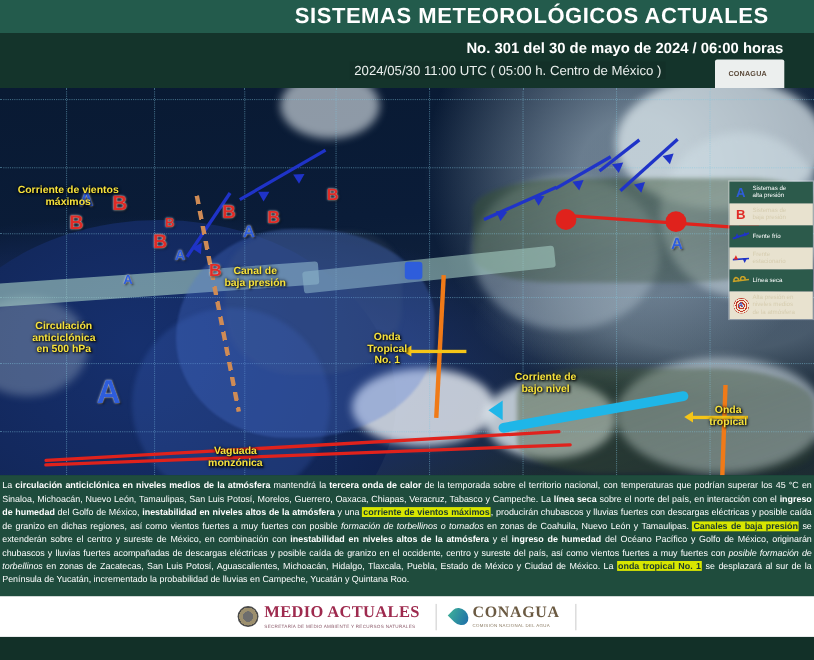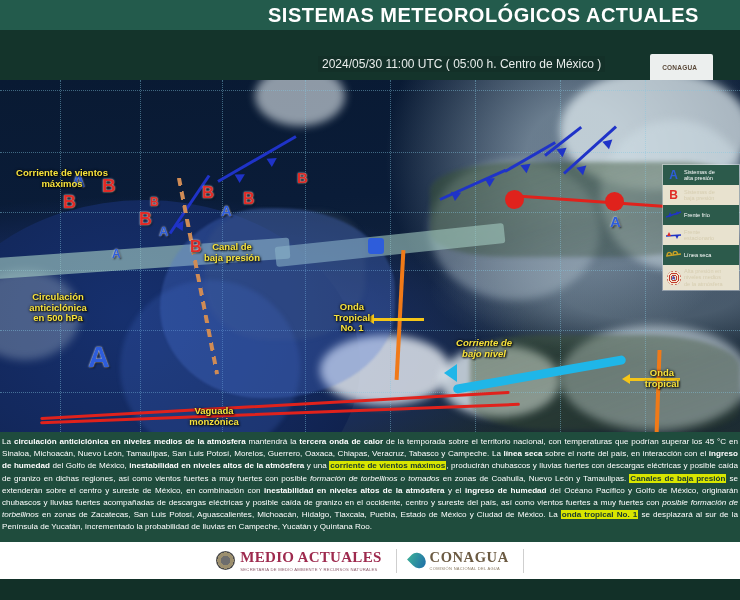--- a/index.html
+++ b/index.html
@@ -213,20 +213,21 @@
   .gold-url { font-size:9px; font-weight:bold; color:#ffffff; margin-left:3px; letter-spacing:.2px; }
 </style>
 </head>
 <body>
 
 <div class="page">
 
   <div class="hdr-top"></div>
   <div class="hdr-sub-bar"></div>
   <div class="hdr-title">SISTEMAS METEOROLÓGICOS ACTUALES</div>
+  <div class="hdr-issue">No. 301 del 30 de mayo de 2024 / 06:00 horas</div>
   <div class="hdr-utc">2024/05/30 11:00 UTC ( 05:00 h. Centro de México )</div>
 
   <div class="hdr-logos">
     <div class="hdr-logo-box">
       <span class="drop-ico"></span>
       <span>
         <span class="hdr-logo-txt">CONAGUA</span><br>
         <span class="hdr-logo-sm">COMISIÓN NACIONAL DEL AGUA</span>
       </span>
     </div>
@@ -330,21 +331,21 @@
         <div class="pchar pA" style="left: 88px; top: 262px; font-size: 30px;">A</div>
         <div class="pchar pA" style="left: 610px; top: 134px; font-size: 15px;">A</div>
         <div class="pchar pB" style="left: 297px; top: 90px; font-size: 15px;">B</div>
       </div>
 
     <div id="label-layer">
         <div class="mlabel" style="left: 62px; top: 88px; color: rgb(247, 226, 60); transform: translateX(-50%);">Corriente de vientos<br>máximos</div>
         <div class="mlabel" style="left: 58px; top: 212px; color: rgb(247, 226, 60); transform: translateX(-50%);">Circulación<br>anticiclónica<br>en 500 hPa</div>
         <div class="mlabel" style="left: 232px; top: 162px; color: rgb(247, 226, 60); transform: translateX(-50%);">Canal de<br>baja presión</div>
         <div class="mlabel" style="left: 352px; top: 222px; color: rgb(247, 226, 60); transform: translateX(-50%);">Onda<br>Tropical<br>No. 1</div>
-        <div class="mlabel" style="left: 484px; top: 258px; color: rgb(247, 226, 60); transform: translateX(-50%); font-style: italic;">Corriente de<br>bajo nivel</div>
+        <div class="mlabel" style="left: 496px; top: 258px; color: rgb(247, 226, 60); transform: translateX(-50%);">Corriente de<br>bajo nivel</div>
         <div class="mlabel" style="left: 662px; top: 288px; color: rgb(247, 226, 60); transform: translateX(-50%);">Onda<br>tropical</div>
         <div class="mlabel" style="left: 214px; top: 326px; color: rgb(247, 226, 60); transform: translateX(-50%);">Vaguada<br>monzónica</div>
       </div>
 
     <div class="legend">
       <div class="lg-row odd">
         <span class="lg-ico">
             <span class="lg-A">A</span>
           </span>
         <span class="lg-txt">Sistemas de<br>alta presión</span>

